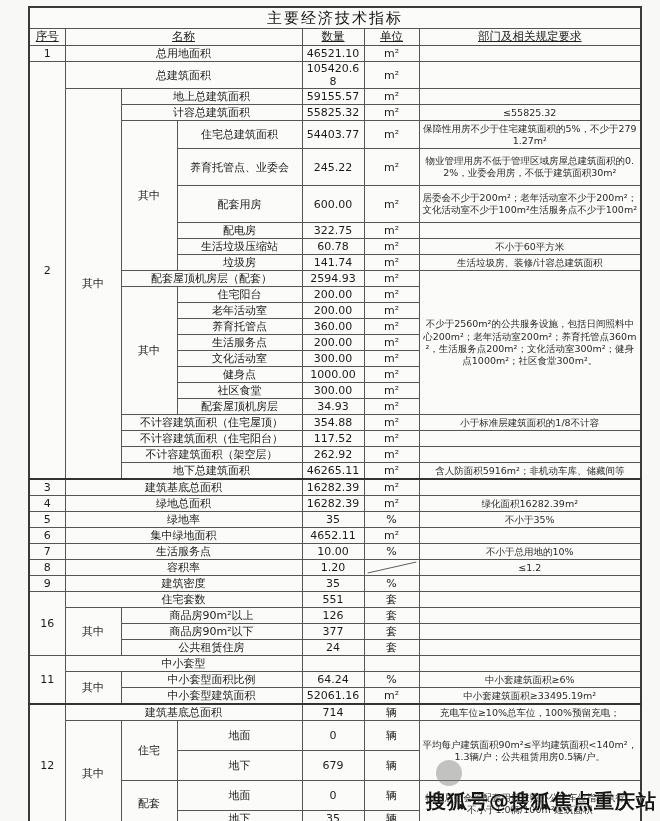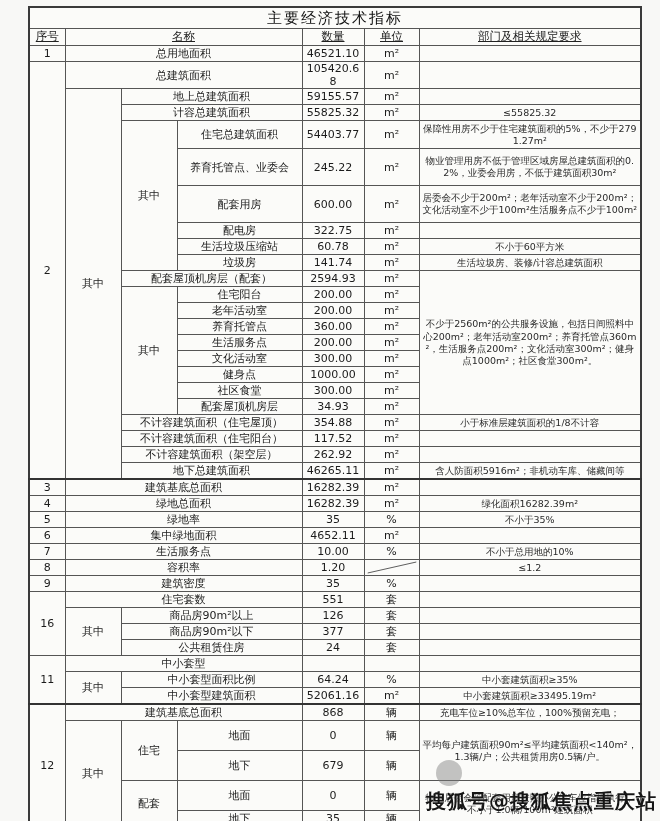--- a/index.html
+++ b/index.html
@@ -290,33 +290,33 @@
     <td colspan="3">中小套型</td>
     <td></td>
     <td></td>
     <td class="req"></td>
   </tr>
   <tr>
     <td rowspan="2">其中</td>
     <td colspan="2">中小套型面积比例</td>
     <td>64.24</td>
     <td>%</td>
-    <td class="req">中小套建筑面积≥35%</td>
+    <td class="req">中小套建筑面积≥6%</td>
   </tr>
   <tr>
     <td colspan="2">中小套型建筑面积</td>
     <td>52061.16</td>
     <td>m²</td>
     <td class="req">中小套建筑面积≥33495.19m²</td>
   </tr>
 
   <tr class="sec h16">
     <td rowspan="5">12</td>
     <td colspan="3">建筑基底总面积</td>
-    <td>868</td>
+    <td>714</td>
     <td>辆</td>
     <td class="req">充电车位≥10%总车位，100%预留充电；</td>
   </tr>
   <tr class="h30">
     <td rowspan="4">其中</td>
     <td rowspan="2">住宅</td>
     <td>地面</td>
     <td>0</td>
     <td>辆</td>
     <td rowspan="2" class="req">平均每户建筑面积90m²≤平均建筑面积&lt;140m²，1.3辆/户；公共租赁用房0.5辆/户。</td>

